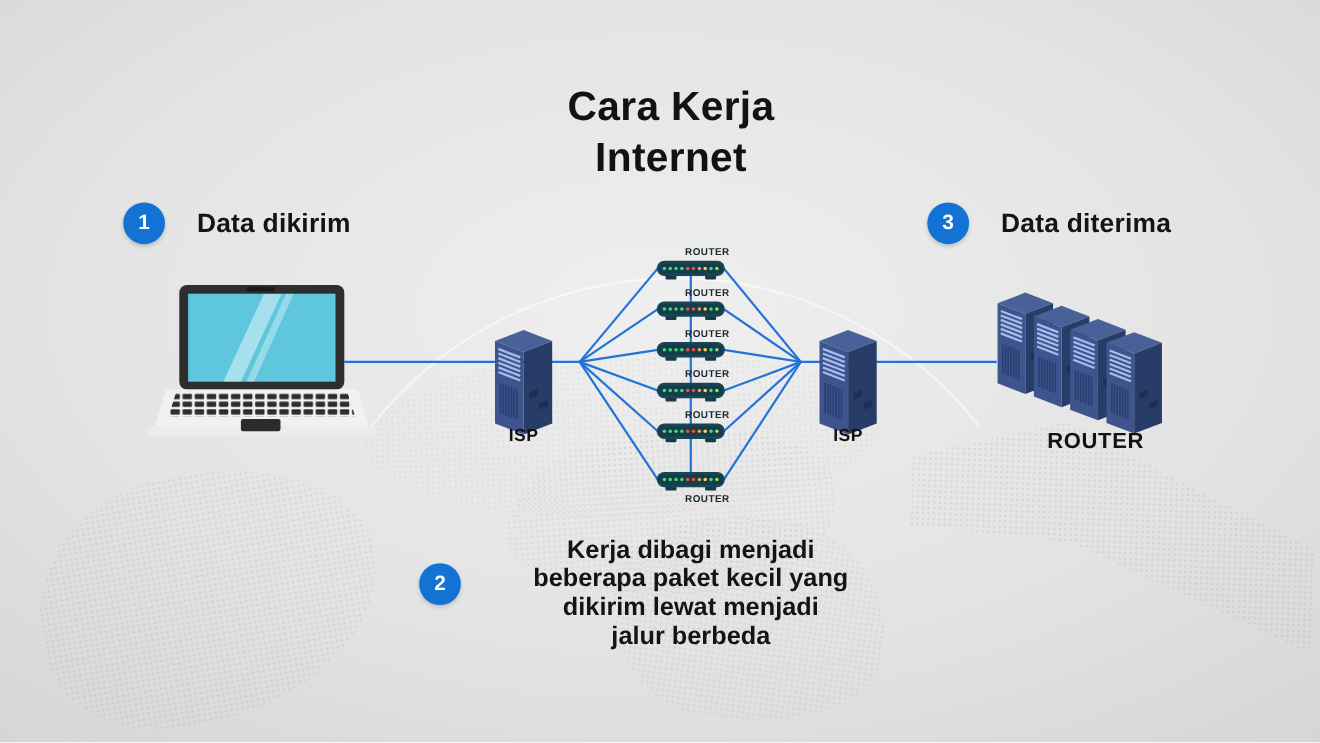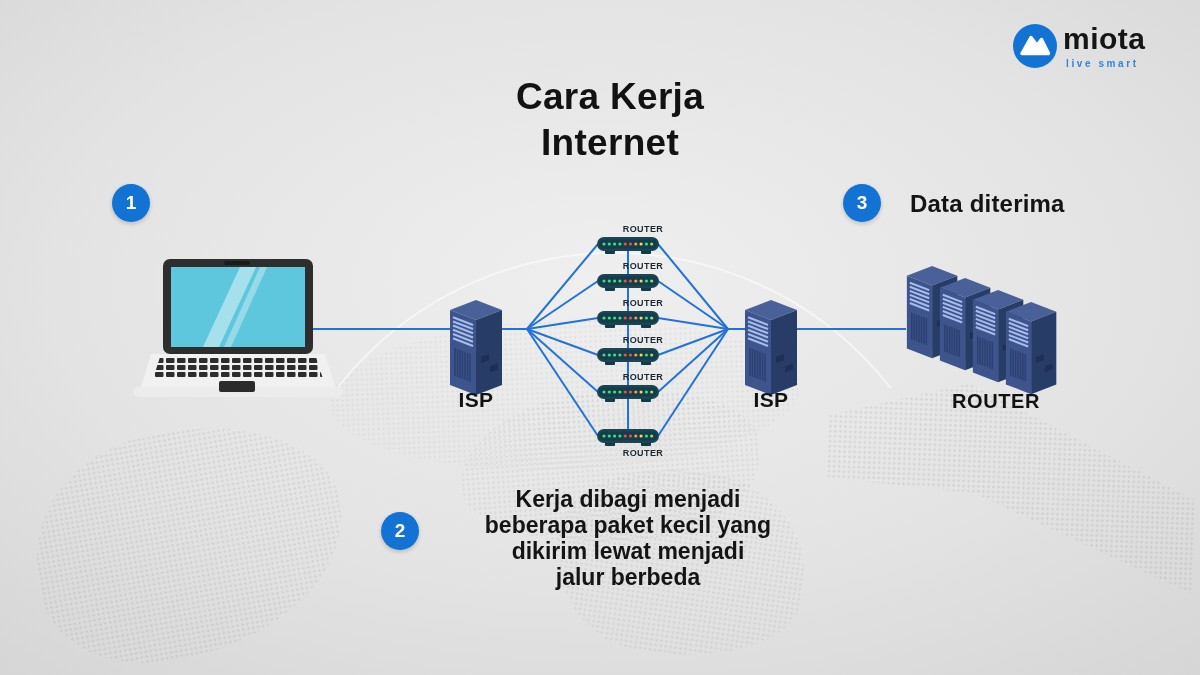--- a/index.html
+++ b/index.html
@@ -43,53 +43,45 @@
   #step2-circle{left:381px;top:512px;}
   #step2-text{position:absolute;left:448px;top:486px;width:360px;text-align:center;
     font-size:23px;line-height:26px;font-weight:800;color:#141414;}
 
   
   #diagram{position:absolute;left:0;top:0;}
 
   
   .node-label{position:absolute;transform:translateX(-50%);color:#16222a;font-weight:800;text-align:center;}
   .router-label{font-size:9px;letter-spacing:.4px;color:#1c2930;padding-left:30px;}
-  .isp-label{font-size:21px;letter-spacing:.4px;color:#121212;}
+  .isp-label{font-size:16px;letter-spacing:.4px;color:#121212;}
   .server-label{font-size:20px;letter-spacing:.6px;color:#121212;}
 </style>
 </head>
 <body>
 
 <div id="canvas">
 
   <div class="map-dots" id="map1"></div>
   <div class="map-dots" id="map2"></div>
   <div class="map-dots" id="map3"></div>
   <div class="map-dots" id="map4"></div>
   <div class="map-dots" id="map5"></div>
   <div id="globe-arc-clip">
       <div id="globe-arc"></div>
     </div>
 
-  <div id="brand">
-    <div class="logo-circle">
-      <svg width="44" height="44" viewBox="0 0 44 44">
-        <path d="M9,29.5 L18,13.5 L24,21.5 L28.5,15.5 L35.5,29.5 Z" fill="#ffffff" stroke="#ffffff" stroke-width="3.5" stroke-linejoin="round"></path>
-      </svg>
-    </div>
-    <div class="brand-name">miota</div>
-    <div class="brand-tagline">live smart</div>
-  </div>
 
   <div id="title">
     <div>Cara Kerja</div>
     <div>Internet</div>
   </div>
 
   <div class="step-circle" id="step1-circle">1</div>
+  <div class="step-label" id="step1-label">Data dikirim</div>
 
   <div class="step-circle" id="step3-circle">3</div>
   <div class="step-label" id="step3-label">Data diterima</div>
 
   <div class="step-circle" id="step2-circle">2</div>
   <div id="step2-text">
     <div>Kerja dibagi menjadi</div>
     <div>beberapa paket kecil yang</div>
     <div>dikirim lewat menjadi</div>
     <div>jalur berbeda</div>

